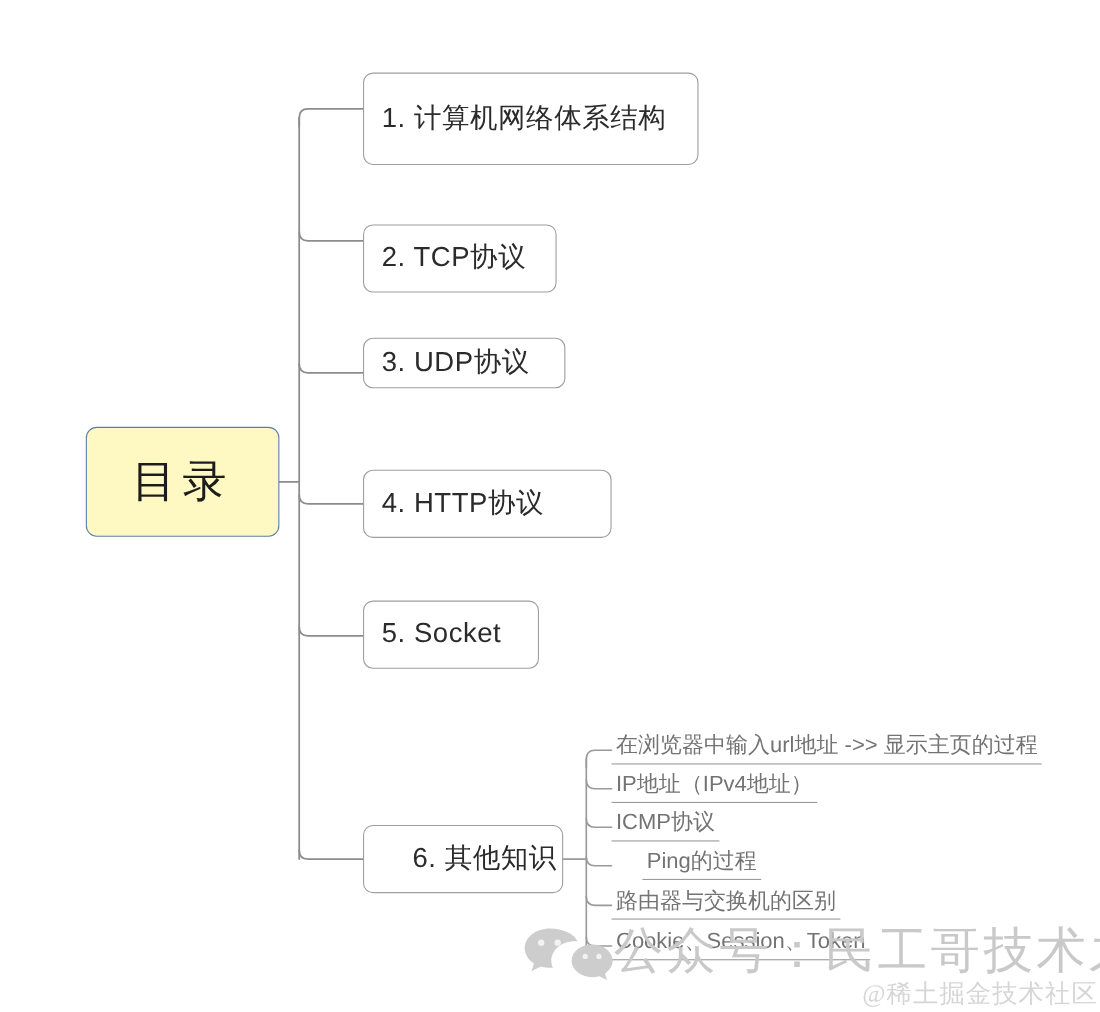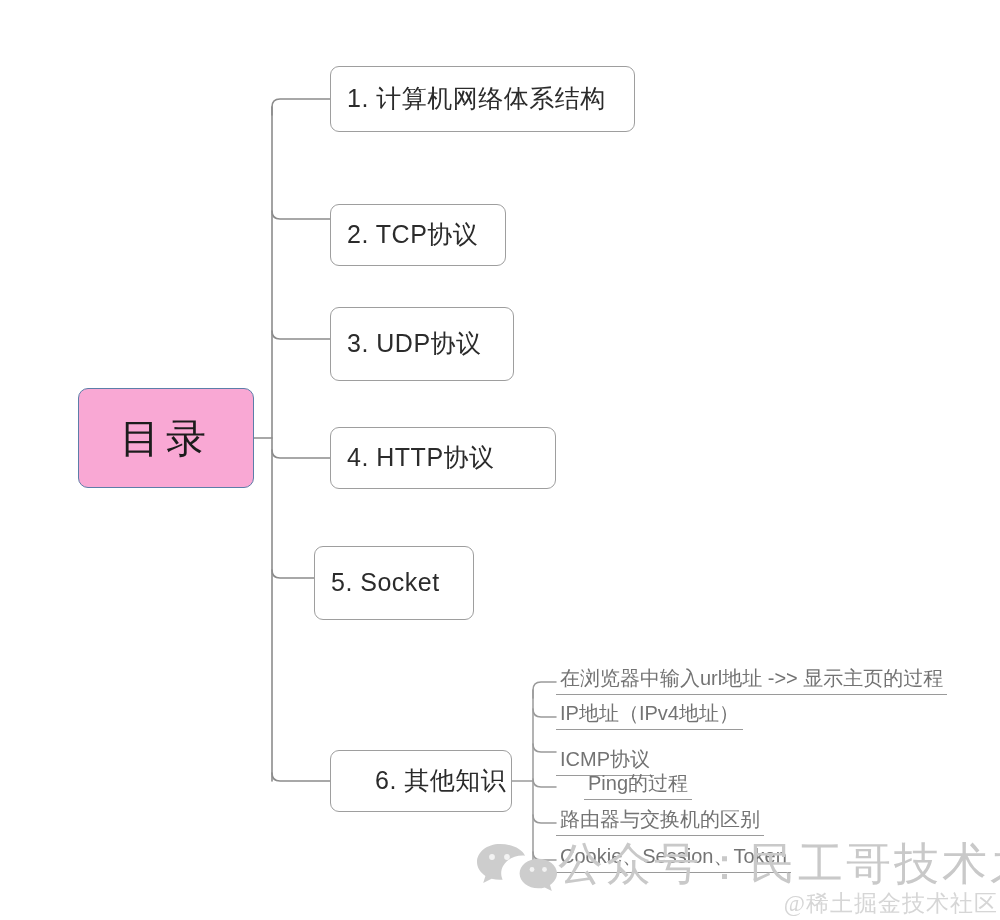--- a/index.html
+++ b/index.html
@@ -48,21 +48,21 @@
     white-space: nowrap;
   }
   .node .label {
     padding: 0 16px;
     font-size: 25px;
     line-height: 1.1;
     letter-spacing: 0.5px;
   }
 
   .node.root {
-    background: #f9a8d4;
+    background: #fef9c3;
     border: 1.8px solid #5c7ea9;
     border-radius: 10px;
     justify-content: center;
   }
   .node.root .label {
     font-size: 40px;
     letter-spacing: 6px;
     padding: 0 10px;
     color: #1c1c1c;
   }
@@ -143,53 +143,53 @@
     <path class="sub" d="M 533 744 Q 533 752 541 752 H 556"></path>
     <path class="sub" d="M 533 779 Q 533 787 541 787 H 556"></path>
     <path class="sub" d="M 533 815 Q 533 823 541 823 H 556"></path>
     <path class="sub" d="M 533 852 Q 533 860 541 860 H 556"></path>
   </svg>
 
   <div class="node root" style="left:78px; top:388px; width:176px; height:100px;">
     <span class="label">目录</span>
   </div>
 
-  <div class="node" style="left:330px; top:66px; width:305px; height:66px;">
+  <div class="node" style="left:330px; top:66px; width:305px; height:84px;">
     <span class="label">1. 计算机网络体系结构</span>
   </div>
 
   <div class="node" style="left:330px; top:204px; width:176px; height:62px;">
     <span class="label">2. TCP协议</span>
   </div>
 
-  <div class="node" style="left:330px; top:307px; width:184px; height:74px;">
+  <div class="node" style="left:330px; top:307px; width:184px; height:46px;">
     <span class="label">3. UDP协议</span>
   </div>
 
   <div class="node" style="left:330px; top:427px; width:226px; height:62px;">
     <span class="label">4. HTTP协议</span>
   </div>
 
-  <div class="node" style="left:314px; top:546px; width:160px; height:74px;">
+  <div class="node" style="left:330px; top:546px; width:160px; height:62px;">
     <span class="label">5. Socket</span>
   </div>
 
   <div class="node" style="left:330px; top:750px; width:182px; height:62px;padding-left:28px;">
     <span class="label">6. 其他知识</span>
   </div>
 
   <div class="leaf" style="left:556px; top:665px;">
     <span>在浏览器中输入url地址 -&gt;&gt; 显示主页的过程</span>
   </div>
 
   <div class="leaf" style="left:556px; top:700px;">
     <span>IP地址（IPv4地址）</span>
   </div>
 
-  <div class="leaf" style="left:556px; top:735px;margin-top:11px;">
+  <div class="leaf" style="left:556px; top:735px;">
     <span>ICMP协议</span>
   </div>
 
   <div class="leaf" style="left:556px; top:770px;margin-left:28px;">
     <span>Ping的过程</span>
   </div>
 
   <div class="leaf" style="left:556px; top:843px;">
     <span>Cookie、Session、Token</span>
   </div>

